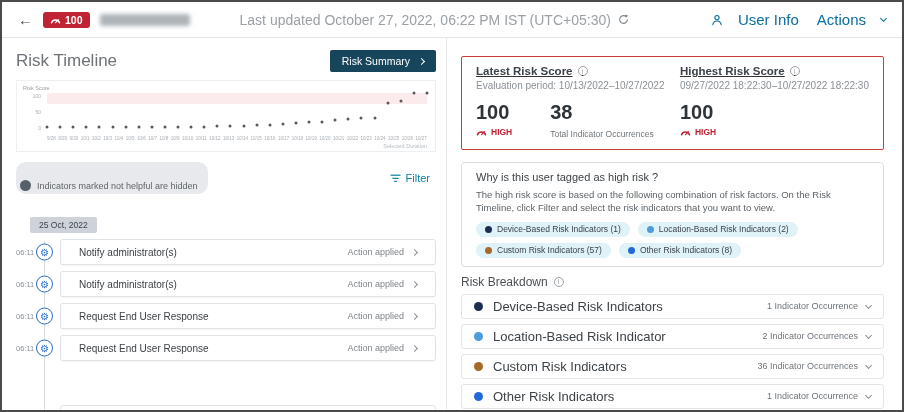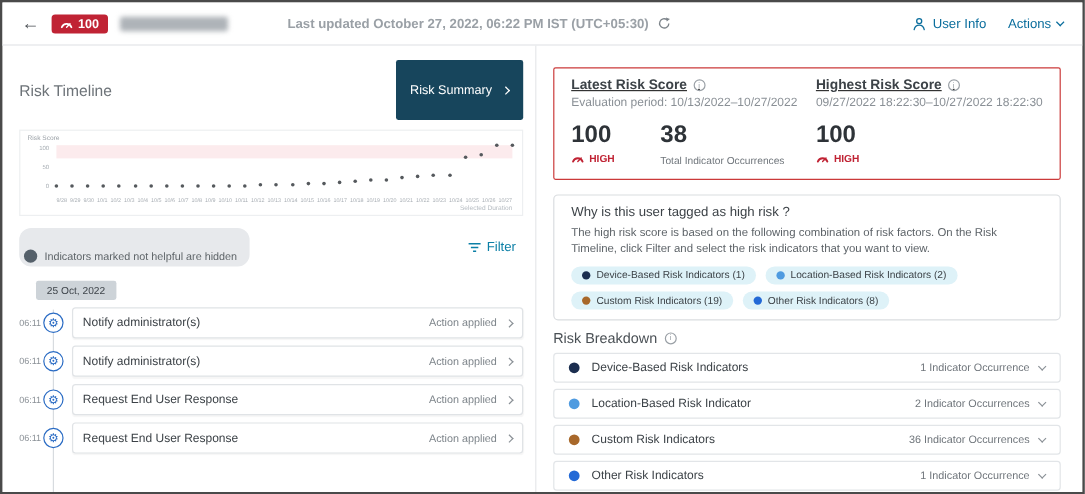--- a/index.html
+++ b/index.html
@@ -7,37 +7,37 @@
   body { font-family:"Liberation Sans",sans-serif; background:#fff; border:2px solid #4a4a4a;
          position:relative; overflow:hidden; color:#333; }
 
   
   .topbar { position:absolute; top:0; left:0; right:0; height:36px; background:#fff;
             border-bottom:1px solid #e3e5e8; display:flex; align-items:center; padding:0 16px; gap:10px; }
   .back { font-size:15px; color:#4a4f54; cursor:pointer; line-height:1; }
   .score-pill { display:flex; align-items:center; gap:4px; background:#c02334; color:#fff;
                 border-radius:3px; padding:2px 7px; font-size:10.5px; font-weight:bold; }
   .email-blob { width:90px; height:12px; background:#aeb3b8; border-radius:2px; filter:blur(2px); }
-  .updated { margin-left:40px; font-size:11px; color:#9aa0a6; display:flex; align-items:center; gap:7px;font-weight:bold; }
+  .updated { margin-left:40px; font-size:14px; color:#9aa0a6; display:flex; align-items:center; gap:7px; }
   .right-cluster { margin-left:auto; display:flex; align-items:center; gap:18px; }
-  .linkish { display:flex; align-items:center; gap:5px; color:#0b6e9d; font-size:11px; cursor:pointer; }
+  .linkish { display:flex; align-items:center; gap:15px; color:#0b6e9d; font-size:15px; cursor:pointer; }
   .select { width:110px; height:22px; border:1px solid #8f959b; background:#fff; display:flex;
             align-items:center; justify-content:space-between; padding:0 8px; font-size:10.5px; color:#333; cursor:pointer; }
 
   .chev { display:inline-block; width:5px; height:5px; border-right:1.4px solid currentColor;
           border-bottom:1.4px solid currentColor; }
   .chev.down { transform:rotate(45deg); margin-top:-2px; }
   .chev.right { transform:rotate(-45deg); }
   .chev.gray { color:#8a9096; }
 
   
   .left-panel { position:absolute; top:36px; left:0; width:444px; bottom:0; padding:12px 10px 0 14px; }
   .lp-head { display:flex; align-items:center; justify-content:space-between; }
-  .lp-title { font-size:13px; color:#6d7378; }
-  .summary-btn { background:#17455c; color:#fff; font-size:10.5px; padding:19px 12px; border-radius:2px;
+  .lp-title { font-size:17px; color:#6d7378; }
+  .summary-btn { background:#17455c; color:#fff; font-size:10.5px; padding:5px 12px; border-radius:2px;
                  display:flex; gap:9px; align-items:center; border:none; cursor:pointer;justify-content:flex-end; }
 
   .chart-box { position:relative; margin-top:8px; height:72px; border:1px solid #edeff1; background:#fff; }
   .chart-ylabel { position:absolute; left:6px; top:4px; font-size:5.5px; color:#9aa0a6; }
   .y-axis { position:absolute; left:6px; top:12px; bottom:20px; width:18px; display:flex;
             flex-direction:column; justify-content:space-between; font-size:5px; color:#a7adb3; text-align:right; }
   .plot { position:absolute; left:30px; right:8px; top:12px; bottom:20px; }
   .risk-band { position:absolute; left:0; right:0; top:0; height:32%; background:#fcebed; }
   .plot-dot { position:absolute; width:3px; height:3px; border-radius:50%; background:#55595d;
               transform:translate(-50%,50%); }
@@ -45,36 +45,36 @@
             justify-content:space-between; font-size:4.5px; color:#a7adb3; }
   .selected-duration { position:absolute; right:8px; bottom:2px; font-size:5.5px; color:#b6bcc2; }
 
   .notice-row { margin-top:10px; display:flex; align-items:center; justify-content:space-between; }
   .notice-pill { display:flex; align-items:center; gap:6px; background:#e7e9ec; border-radius:10px;
                  padding:18px 10px 3px 4px; font-size:9px; color:#5f6569; }
   .notice-dot { width:11px; height:11px; border-radius:50%; background:#55606a; }
   .filter-link { display:flex; gap:5px; align-items:center; color:#0b7fa6; font-size:11px;
                  margin-right:6px; cursor:pointer; }
 
-  .date-chip { display:inline-block; margin:12px 0 0 14px; background:#cdd3d8; color:#3e444a;
+  .date-chip { display:inline-block; margin:23px 0 0 14px; background:#cdd3d8; color:#3e444a;
                font-size:8.5px; padding:3px 9px; border-radius:2px; }
 
   .timeline { position:relative; margin-top:6px; }
   .tl-line { position:absolute; left:28px; top:2px; bottom:4px; width:1px; background:#d7dbdf; }
   .tl-row { position:relative; display:flex; align-items:center; margin-bottom:6px; height:26px; }
   .tl-row.custom { margin-top:44px; }
   .tl-time { position:absolute; left:0; top:50%; transform:translateY(-50%); font-size:7.5px;
              color:#8a9096; white-space:nowrap; }
   .tl-icon { position:absolute; left:20px; top:50%; transform:translateY(-50%); width:17px; height:17px;
              border-radius:50%; background:#fff; border:1px solid #2b6cc4; color:#2b6cc4; display:flex;
              align-items:center; justify-content:center; font-size:10px; z-index:1; }
   .open-dot { position:absolute; left:24px; top:50%; transform:translateY(-50%); width:9px; height:9px;
               border:1.5px solid #9aa1a7; border-radius:50%; background:#fff; z-index:1; }
   .tl-card { margin-left:44px; flex:1; background:#fff; border:1px solid #e0e3e6; border-radius:3px;
-             height:26px; display:flex; align-items:center; padding:0 8px;
+             height:26px; display:flex; align-items:center; padding:0 18px;
              box-shadow:0 1px 1px rgba(0,0,0,.04); cursor:pointer; }
   .tl-title { font-size:10px; color:#3c4247; }
   .tl-meta { margin-left:auto; display:flex; align-items:center; gap:8px; font-size:9px; color:#7d848a; }
   .high-chip { border:1px solid #c02334; color:#c02334; font-size:7.5px; font-weight:bold;
                padding:1px 4px; border-radius:2px; }
   .redacted-sm { width:110px; height:9px; background:#b6bbc0; border-radius:2px; filter:blur(1.5px);
                  margin-left:8px; }
   .thumb { margin-left:10px; display:flex; }
 
   
@@ -98,21 +98,21 @@
   .why-body { margin-top:5px; font-size:9.5px; color:#5d6368; line-height:1.4; }
   .legend { margin-top:7px; display:flex; flex-wrap:wrap; gap:6px 8px; }
   .pill { display:flex; align-items:center; gap:5px; background:#def2f8; border-radius:10px;
           padding:2px 9px; font-size:8.5px; color:#3c4247; height:15px; }
   .dot { width:7px; height:7px; border-radius:50%; flex:none; }
 
   .bd-head { margin-top:8px; display:flex; gap:6px; align-items:center; font-size:12px; color:#4a5055; }
   .bd-row { margin-top:5px; border:1px solid #e2e5e8; border-radius:3px; height:25px; display:flex;
             align-items:center; padding:0 12px; background:#fff; cursor:pointer; }
   .bd-row .dot { width:9px; height:9px; margin-right:10px; }
-  .bd-label { font-size:10px; color:#3c4247; }
+  .bd-label { font-size:13px; color:#3c4247; }
   .bd-value { margin-left:auto; font-size:9px; color:#6f757b; display:flex; align-items:center; gap:8px; }
 
   .info { width:10px; height:10px; border:1px solid #9aa0a6; color:#9aa0a6; border-radius:50%;
           font-size:6.5px; display:inline-flex; align-items:center; justify-content:center;
           font-style:normal; cursor:pointer; flex:none; }
   .info::after { content:"i"; }
 </style>
 </head>
 <body>
 
@@ -375,21 +375,21 @@
       <span class="pill">
         <span class="dot" style="background: rgb(27, 46, 79);"></span>
         <span>Device-Based Risk Indicators (1)</span>
       </span>
       <span class="pill">
         <span class="dot" style="background: rgb(79, 155, 224);"></span>
         <span>Location-Based Risk Indicators (2)</span>
       </span>
       <span class="pill">
         <span class="dot" style="background: rgb(168, 104, 42);"></span>
-        <span>Custom Risk Indicators (19)</span>
+        <span>Custom Risk Indicators (57)</span>
       </span>
       <span class="pill">
         <span class="dot" style="background: rgb(35, 105, 214);"></span>
         <span>Other Risk Indicators (8)</span>
       </span>
     </div>
   </div>
 
   <div class="bd-head">
     <span>Risk Breakdown</span>

